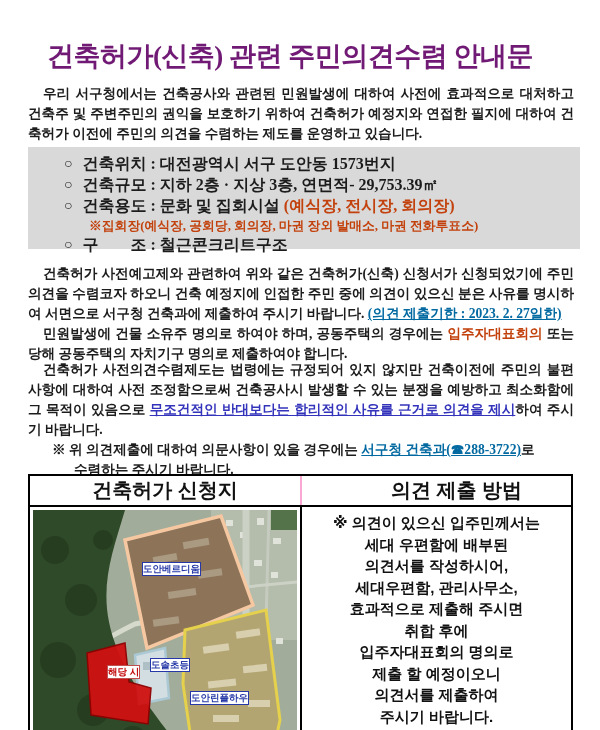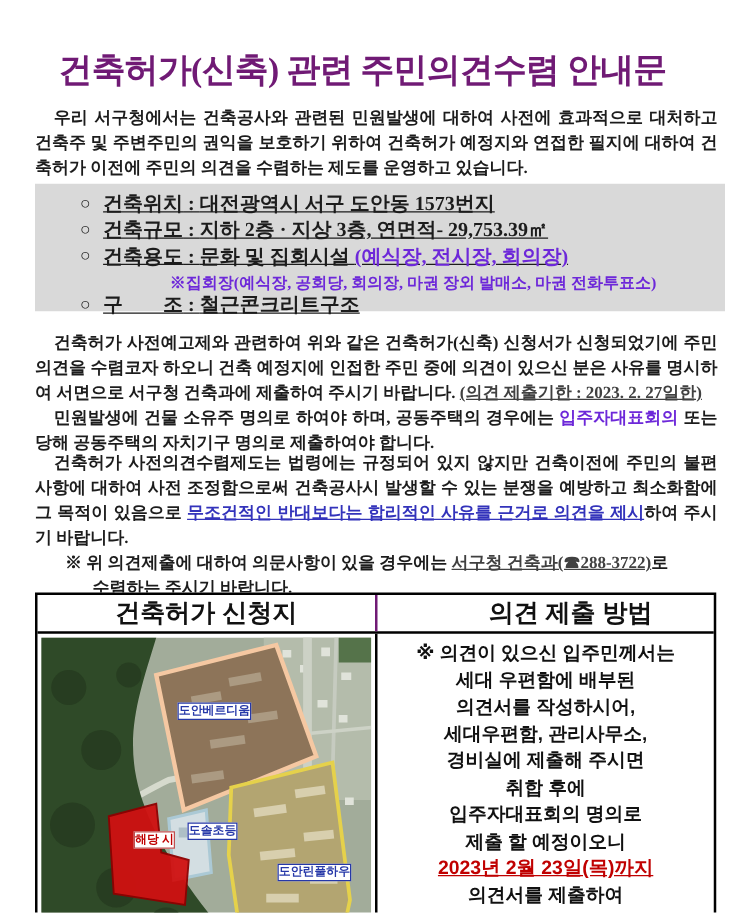--- a/index.html
+++ b/index.html
@@ -14,43 +14,43 @@
   }
   .para{
     position:absolute;left:28px;width:546px;
     font-size:13.6px;line-height:20px;font-weight:bold;
     text-align:justify;color:#1c1c1c;
   }
   .p1{top:84px;}
   .p2{top:264px;}
   .p3{top:360px;}
   .indent{text-indent:15px;}
-  .red{color:#6d28d9;}
-  .red-u{color:#404040;text-decoration:underline;}
+  .red{color:#c2410c;}
+  .red-u{color:#0369a1;text-decoration:underline;}
   .blue-u{color:#3333bb;text-decoration:underline;}
   .graybox{
     position:absolute;top:147px;left:28px;width:552px;height:102px;
     background:#d9d9d9;box-sizing:border-box;padding:7px 8px 0 36px;
   }
-  .g-row{font-size:16px;line-height:20px;font-weight:bold;white-space:nowrap;color:#1c1c1c;text-decoration:underline;}
+  .g-row{font-size:16px;line-height:20px;font-weight:bold;white-space:nowrap;color:#1c1c1c;}
   .g-row .bullet{display:inline-block;margin-right:10px;font-size:14px;transform:translateY(-1px);}
-  .g-note{font-size:12.8px;line-height:18px;font-weight:bold;padding-left:25px;white-space:nowrap;text-align:center;}
+  .g-note{font-size:12.8px;line-height:18px;font-weight:bold;padding-left:25px;white-space:nowrap;}
   .p3 .note-line{ text-indent:0;text-align:left;padding-left:24px;}
   .p3 .note-line2{text-indent:0;text-align:left;padding-left:46px;}
   .btable{
     position:absolute;top:474px;left:28px;width:545px;height:300px;
     border:2px solid #000;box-sizing:border-box;background:#fff;
   }
   .t-head{display:flex;height:29px;border-bottom:2px solid #000;}
   .t-head .cell{
     display:flex;align-items:center;justify-content:center;
     font-family:"Liberation Sans","DejaVu Sans",sans-serif;
     font-size:20px;font-weight:bold;color:#111;box-sizing:border-box;
   }
-  .t-head .hl{width:272px;border-right:2px solid #701a75;}
+  .t-head .hl{width:272px;border-right:2px solid #f9a8d4;}
   .t-head .hr{flex:1;padding-left:40px;}
   .t-body{display:flex;height:249px;}
   .map-cell{
     width:272px;border-right:2px solid #000;box-sizing:border-box;
     position:relative;padding:3px;overflow:hidden;
   }
   .map-cell svg{display:block;}
   .map-label{
     position:absolute;background:#ffffff;border:1px solid #2638a8;
     color:#2638a8;font-family:"Liberation Sans","DejaVu Sans",sans-serif;
@@ -160,29 +160,28 @@
         </g>
 
         <polygon points="102,145 132,138 136,188 106,194" fill="#d3dee2" stroke="#abc9d5" stroke-width="2.5"></polygon>
         <rect x="110" y="152" width="18" height="8" fill="#aebfc6"></rect>
 
         <polygon points="54,143 92,133 96,172 118,178 115,214 58,205" fill="#d01111" stroke="#8e0000" stroke-width="1.5" opacity="0.95"></polygon>
       </svg>
       <div class="map-label" style="left:112px;top:55px;">도안베르디움</div>
       <div class="map-label" style="left:120px;top:151px;">도솔초등</div>
       <div class="map-label site" style="left:77px;top:158px;">해당 시</div>
-      <div class="map-label" style="left:160px;top:184px;margin-left:32px;">도안린풀하우</div>
+      <div class="map-label" style="left:160px;top:184px;">도안린풀하우</div>
     </div>
     <div class="method-cell">
       <div class="m-line">※ 의견이 있으신 입주민께서는</div>
       <div class="m-line">세대 우편함에 배부된</div>
       <div class="m-line">의견서를 작성하시어,</div>
       <div class="m-line">세대우편함, 관리사무소,</div>
-      <div class="m-line">경비실에 제출해 주시면</div>
+      <div class="m-line">효과적으로 제출해 주시면</div>
       <div class="m-line">취합 후에</div>
       <div class="m-line">입주자대표회의 명의로</div>
       <div class="m-line">제출 할 예정이오니</div>
-      <div class="m-line deadline">2023년 2월 23일(목)까지</div>
       <div class="m-line">의견서를 제출하여</div>
       <div class="m-line">주시기 바랍니다.</div>
     </div>
   </div>
 </div>
 
 </body></html>

